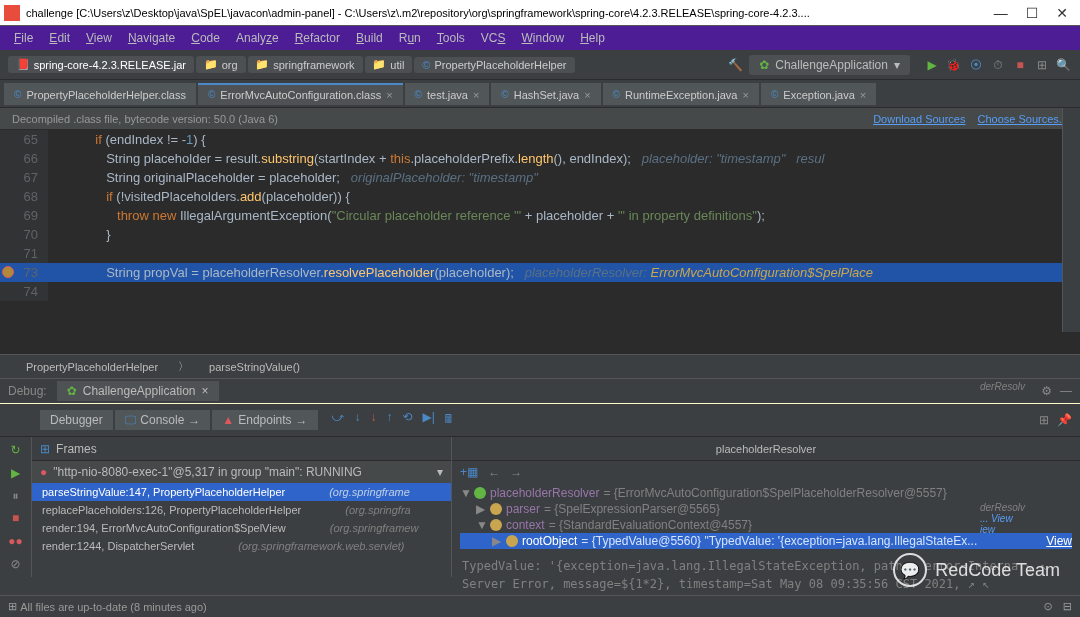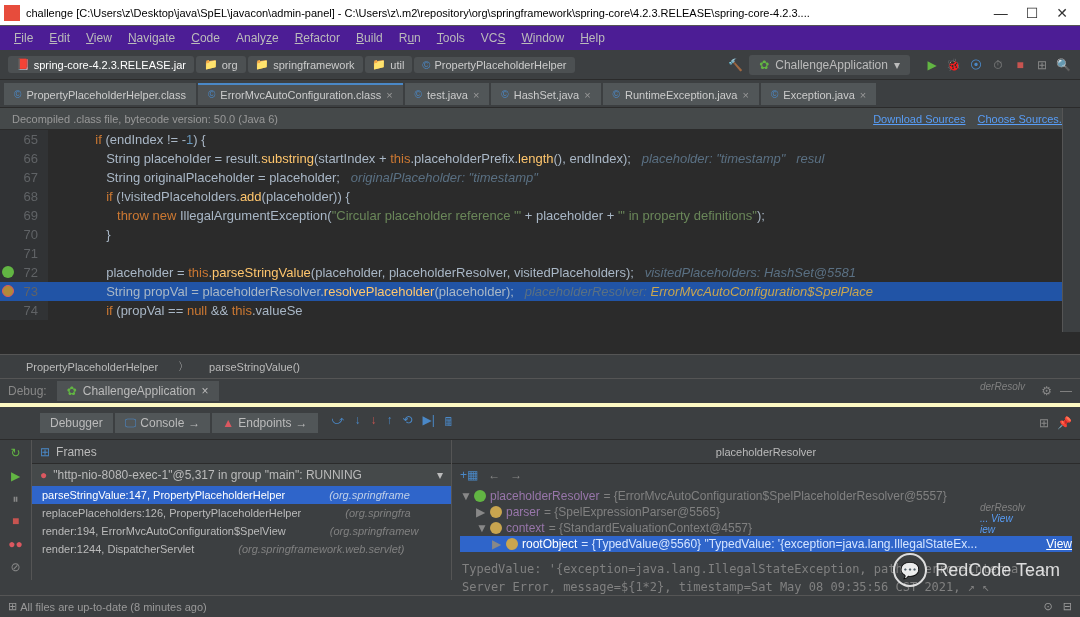--- a/index.html
+++ b/index.html
@@ -47,21 +47,21 @@
 .fn { color: #ffc66d; }
 .num { color: #6897bb; }
 .id { color: #a9b7c6; }
 .crumb-bar { background: #3c3f41; height: 24px; display: flex; align-items: center; padding: 0 20px; gap: 8px; border-top: 1px solid #555; font-size: 11px; color: #bbb; }
 .crumb-bar span { padding: 0 6px; }
 .debug-panel { background: #3c3f41; border-top: 1px solid #555; }
 .debug-title { height: 24px; display: flex; align-items: center; padding: 0 8px; }
 .debug-title .lbl { color: #888; margin-right: 10px; }
 .debug-title .tab2 { background: #4e5254; padding: 3px 10px; display: flex; align-items: center; gap: 6px; }
 .debug-title .cog { margin-left: auto; display: flex; gap: 8px; color: #888; }
-.debug-toolbar { height: 26px; display: flex; align-items: center; padding: 16px 8px; border-bottom: 1px solid #2b2b2b; border-top: 4px solid #fef9c3; }
+.debug-toolbar { height: 26px; display: flex; align-items: center; padding: 16px 8px; border-bottom: 1px solid #2b2b2b; border-top: 1px solid #fef9c3; }
 .debug-toolbar .dtab { padding: 3px 10px; background: #515658; margin-right: 2px; display: flex; align-items: center; gap: 4px; }
 .debug-toolbar .dicons { display: flex; gap: 10px; margin-left: 12px; color: #4a88c7; }
 .debug-body { display: flex; height: 140px; }
 .debug-left { width: 32px; background: #3c3f41; display: flex; flex-direction: column; gap: 8px; padding: 6px; align-items: center; border-right: 1px solid #555; }
 .debug-left span { width: 16px; height: 16px; display: flex; align-items: center; justify-content: center; }
 .frames-panel { width: 420px; background: #3c3f41; border-right: 1px solid #555; }
 .frames-hdr { height: 24px; display: flex; align-items: center; padding: 0 8px; gap: 6px; border-bottom: 1px solid #2b2b2b; }
 .frames-hdr .ficon { color: #4a88c7; }
 .thread-row { background: #45494a; padding: 4px 8px; display: flex; align-items: center; gap: 6px; }
 .thread-row .bullet { color: #db5860; }
@@ -199,23 +199,22 @@
 </div>
 
 <div class="editor" id="editor-body">
     <div class="line"><div class="gutter">65</div><div class="code">            <span class="kw">if</span> <span class="id">(endIndex != -</span><span class="num">1</span><span class="id">) {</span></div></div>
     <div class="line"><div class="gutter">66</div><div class="code">               <span class="id">String placeholder = result.</span><span class="fn">substring</span><span class="id">(startIndex + </span><span class="kw">this</span><span class="id">.placeholderPrefix.</span><span class="fn">length</span><span class="id">(), endIndex);</span>   <span class="cm2">placeholder: "timestamp"   resul</span></div></div>
     <div class="line"><div class="gutter">67</div><div class="code">               <span class="id">String originalPlaceholder = placeholder;</span>   <span class="cm2">originalPlaceholder: "timestamp"</span></div></div>
     <div class="line"><div class="gutter">68</div><div class="code">               <span class="kw">if</span> <span class="id">(!visitedPlaceholders.</span><span class="fn">add</span><span class="id">(placeholder)) {</span></div></div>
     <div class="line"><div class="gutter">69</div><div class="code">                  <span class="kw">throw new</span> <span class="id">IllegalArgumentException(</span><span class="str">"Circular placeholder reference '"</span> <span class="id">+ placeholder +</span> <span class="str">"' in property definitions"</span><span class="id">);</span></div></div>
     <div class="line"><div class="gutter">70</div><div class="code">               <span class="id">}</span></div></div>
     <div class="line"><div class="gutter">71</div><div class="code"></div></div>
-    <div class="line"><div class="gutter">72<div class="bp green"></div></div><div class="code">               <span class="id">placeholder = </span><span class="kw">this</span><span class="id">.</span><span class="fn">parseStringValue</span><span class="id">(placeholder, placeholderResolver, visitedPlaceholders);</span>   <span class="cm2">visitedPlaceholders: HashSet@5581</span></div></div>
     <div class="line hl"><div class="gutter">73<div class="bp orange"></div></div><div class="code">               <span class="id">String propVal = placeholderResolver.</span><span class="fn">resolvePlaceholder</span><span class="id">(placeholder);</span>   <span class="cm2">placeholderResolver:</span> <span style="color:#c9a54f;font-style:italic">ErrorMvcAutoConfiguration$SpelPlace</span></div></div>
-    <div class="line"><div class="gutter">74</div><div class="code">               <span class="kw">if</span> <span class="id">(propVal == </span><span class="kw">null</span> <span class="id">&amp;&amp; </span><span class="kw">this</span><span class="id">.valueSe</span></div></div>
+    <div class="line"><div class="gutter">74</div></div>
   </div>
 <div class="side-strip"></div>
 
 <div class="crumb-bar">
   <span>PropertyPlaceholderHelper</span>
   <span>〉</span>
   <span>parseStringValue()</span>
 </div>
 
 <div class="debug-panel">

